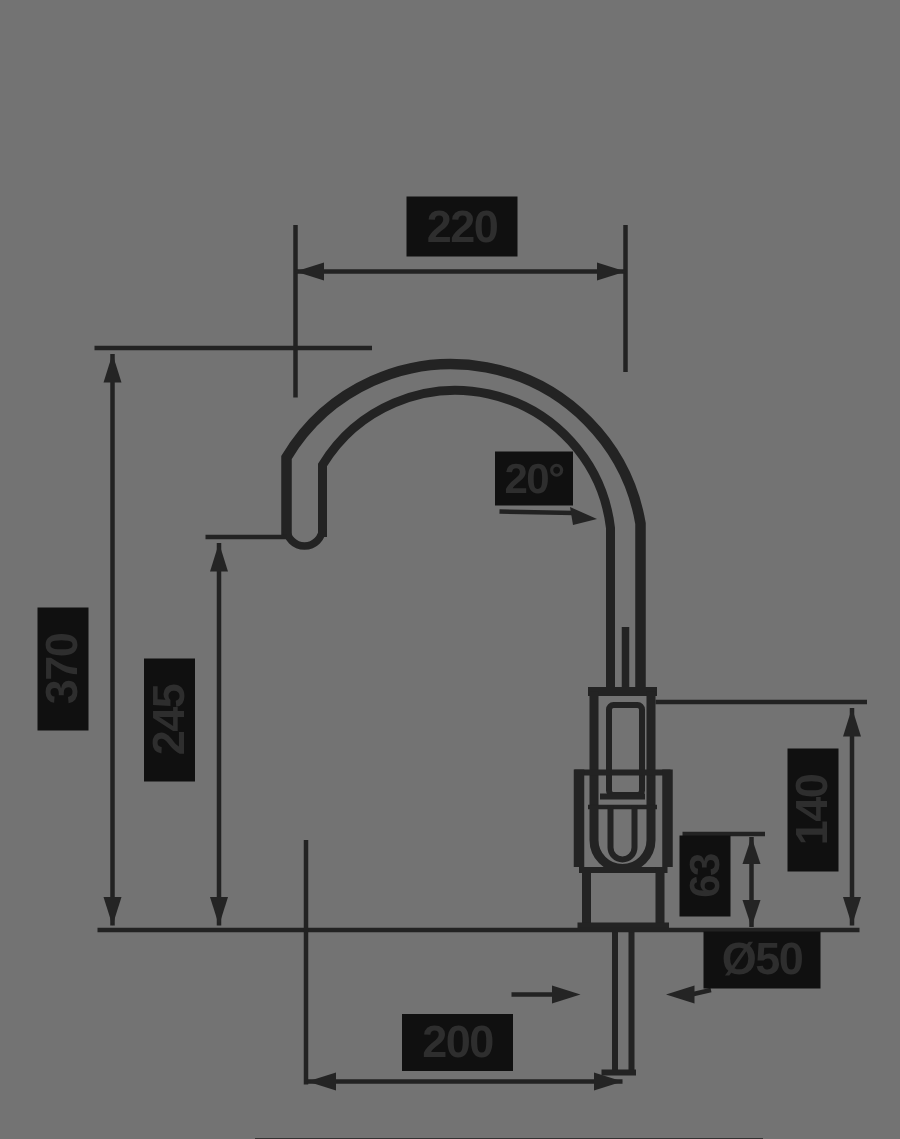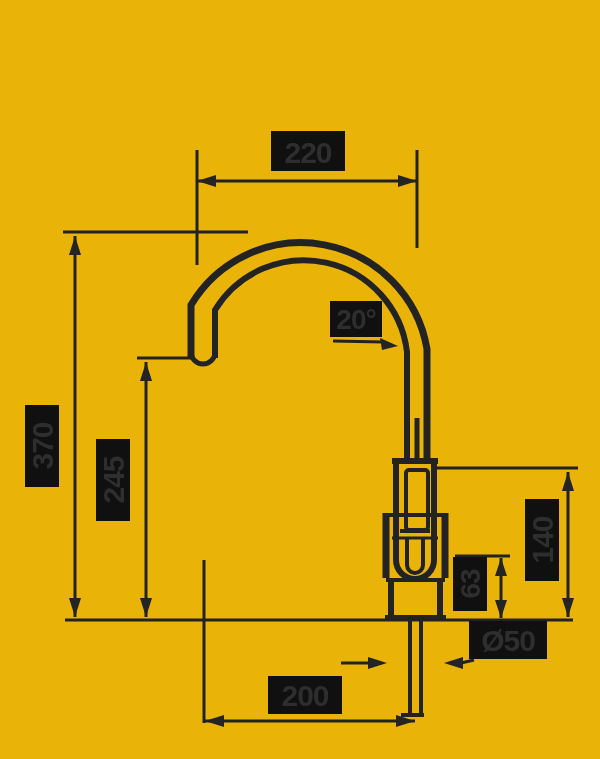--- a/index.html
+++ b/index.html
@@ -1,19 +1,19 @@
 <!DOCTYPE html>
 <html><head>
 <meta charset="utf-8">
 <style>
   html,body{margin:0;padding:0;background:#000;}
   .canvas{
     position:relative;
     width:600px;height:759px;
-    background:#eab308;
+    background:#737373;
     overflow:hidden;
     font-family:"Liberation Sans", sans-serif;
   }
   svg text{
     font-family:"Liberation Sans", sans-serif;
     font-weight:700;
     letter-spacing:-1px;
     fill:#2e2e2e;
   }
   .dim-box{fill:#101010;}

